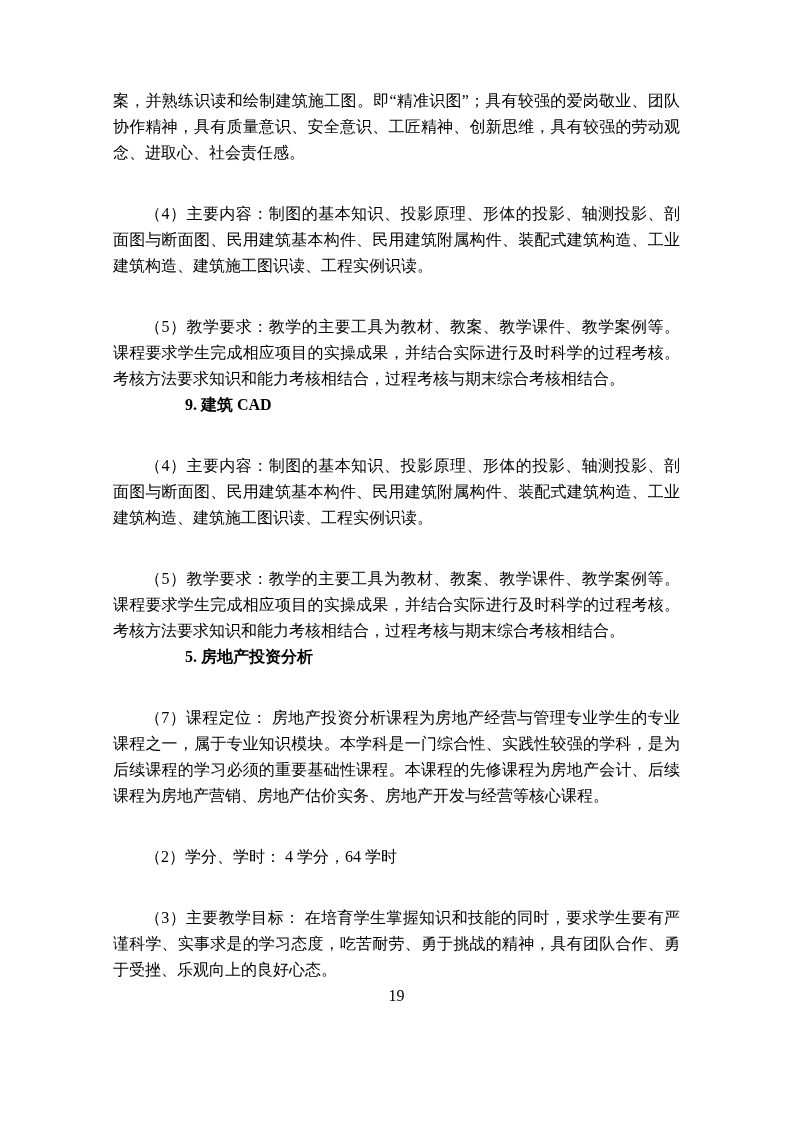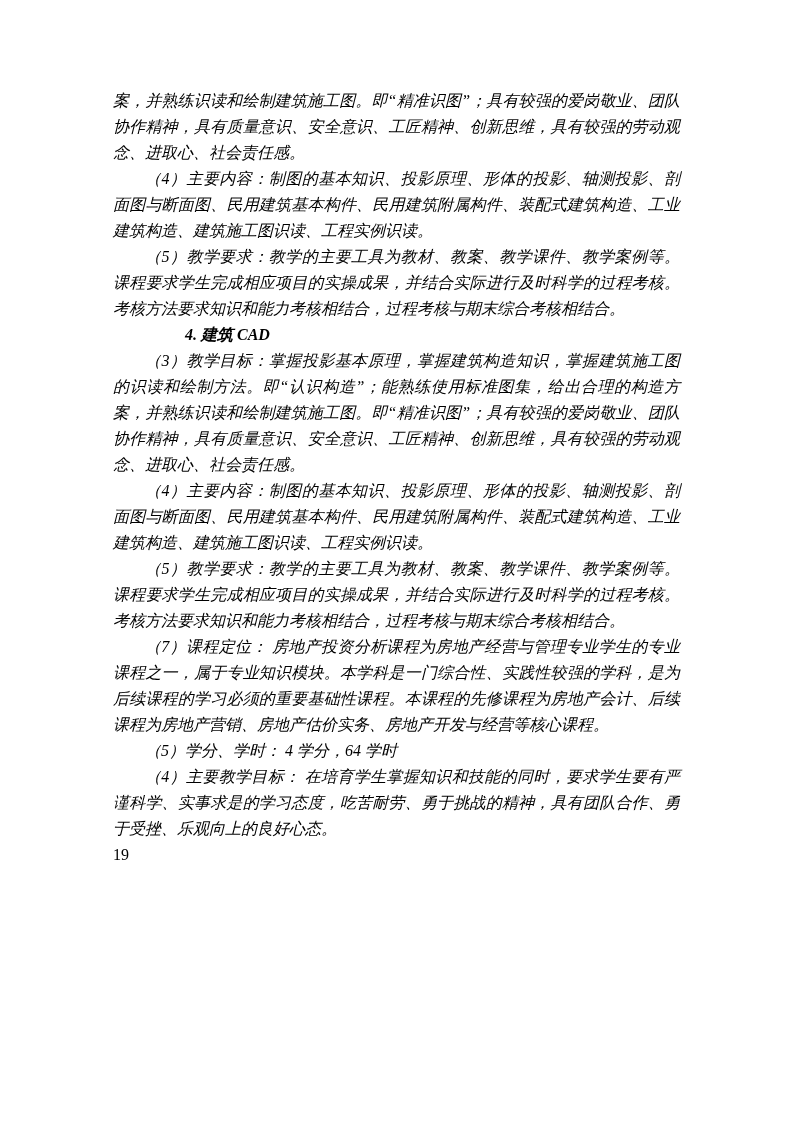--- a/index.html
+++ b/index.html
@@ -21,50 +21,50 @@
     padding: 88px 113px 0 113px;
     background: #ffffff;
   }
   .para {
     margin: 0;
     font-size: 16px;
     line-height: 26px;
     text-align: justify;
     text-justify: inter-ideograph;
     word-break: break-all;
-    font-style: italic;
   }
   .para.indent {
     text-indent: 2em;
+    margin-top: 35px;
   }
   .para.continuation {
     text-indent: 0;
   }
   .para.heading {
     text-indent: 4.5em;
     font-weight: bold;
     text-align: left;
   }
   .page-number {
     margin: 0;
     font-size: 16px;
     line-height: 26px;
-    text-align: left;
+    text-align: center;
   }
 </style>
 </head>
 <body>
 
 <main class="doc-page">
   <section>
       <p class="para continuation">案，并熟练识读和绘制建筑施工图。即“精准识图”；具有较强的爱岗敬业、团队协作精神，具有质量意识、安全意识、工匠精神、创新思维，具有较强的劳动观念、进取心、社会责任感。</p>
       <p class="para indent">（4）主要内容：制图的基本知识、投影原理、形体的投影、轴测投影、剖面图与断面图、民用建筑基本构件、民用建筑附属构件、装配式建筑构造、工业建筑构造、建筑施工图识读、工程实例识读。</p>
       <p class="para indent">（5）教学要求：教学的主要工具为教材、教案、教学课件、教学案例等。课程要求学生完成相应项目的实操成果，并结合实际进行及时科学的过程考核。考核方法要求知识和能力考核相结合，过程考核与期末综合考核相结合。</p>
-      <p class="para heading">4. 建筑 CAD</p>
-      <p class="para indent">（3）教学目标：掌握投影基本原理，掌握建筑构造知识，掌握建筑施工图的识读和绘制方法。即“认识构造”；能熟练使用标准图集，给出合理的构造方案，并熟练识读和绘制建筑施工图。即“精准识图”；具有较强的爱岗敬业、团队协作精神，具有质量意识、安全意识、工匠精神、创新思维，具有较强的劳动观念、进取心、社会责任感。</p>
+      <p class="para heading">9. 建筑 CAD</p>
       <p class="para indent">（4）主要内容：制图的基本知识、投影原理、形体的投影、轴测投影、剖面图与断面图、民用建筑基本构件、民用建筑附属构件、装配式建筑构造、工业建筑构造、建筑施工图识读、工程实例识读。</p>
       <p class="para indent">（5）教学要求：教学的主要工具为教材、教案、教学课件、教学案例等。课程要求学生完成相应项目的实操成果，并结合实际进行及时科学的过程考核。考核方法要求知识和能力考核相结合，过程考核与期末综合考核相结合。</p>
+      <p class="para heading">5. 房地产投资分析</p>
       <p class="para indent">（7）课程定位： 房地产投资分析课程为房地产经营与管理专业学生的专业课程之一，属于专业知识模块。本学科是一门综合性、实践性较强的学科，是为后续课程的学习必须的重要基础性课程。本课程的先修课程为房地产会计、后续课程为房地产营销、房地产估价实务、房地产开发与经营等核心课程。</p>
-      <p class="para indent">（5）学分、学时： 4 学分，64 学时</p>
-      <p class="para indent">（4）主要教学目标： 在培育学生掌握知识和技能的同时，要求学生要有严谨科学、实事求是的学习态度，吃苦耐劳、勇于挑战的精神，具有团队合作、勇于受挫、乐观向上的良好心态。</p>
+      <p class="para indent">（2）学分、学时： 4 学分，64 学时</p>
+      <p class="para indent">（3）主要教学目标： 在培育学生掌握知识和技能的同时，要求学生要有严谨科学、实事求是的学习态度，吃苦耐劳、勇于挑战的精神，具有团队合作、勇于受挫、乐观向上的良好心态。</p>
     </section>
   <div class="page-number">19</div>
 </main>
 
 </body></html>

